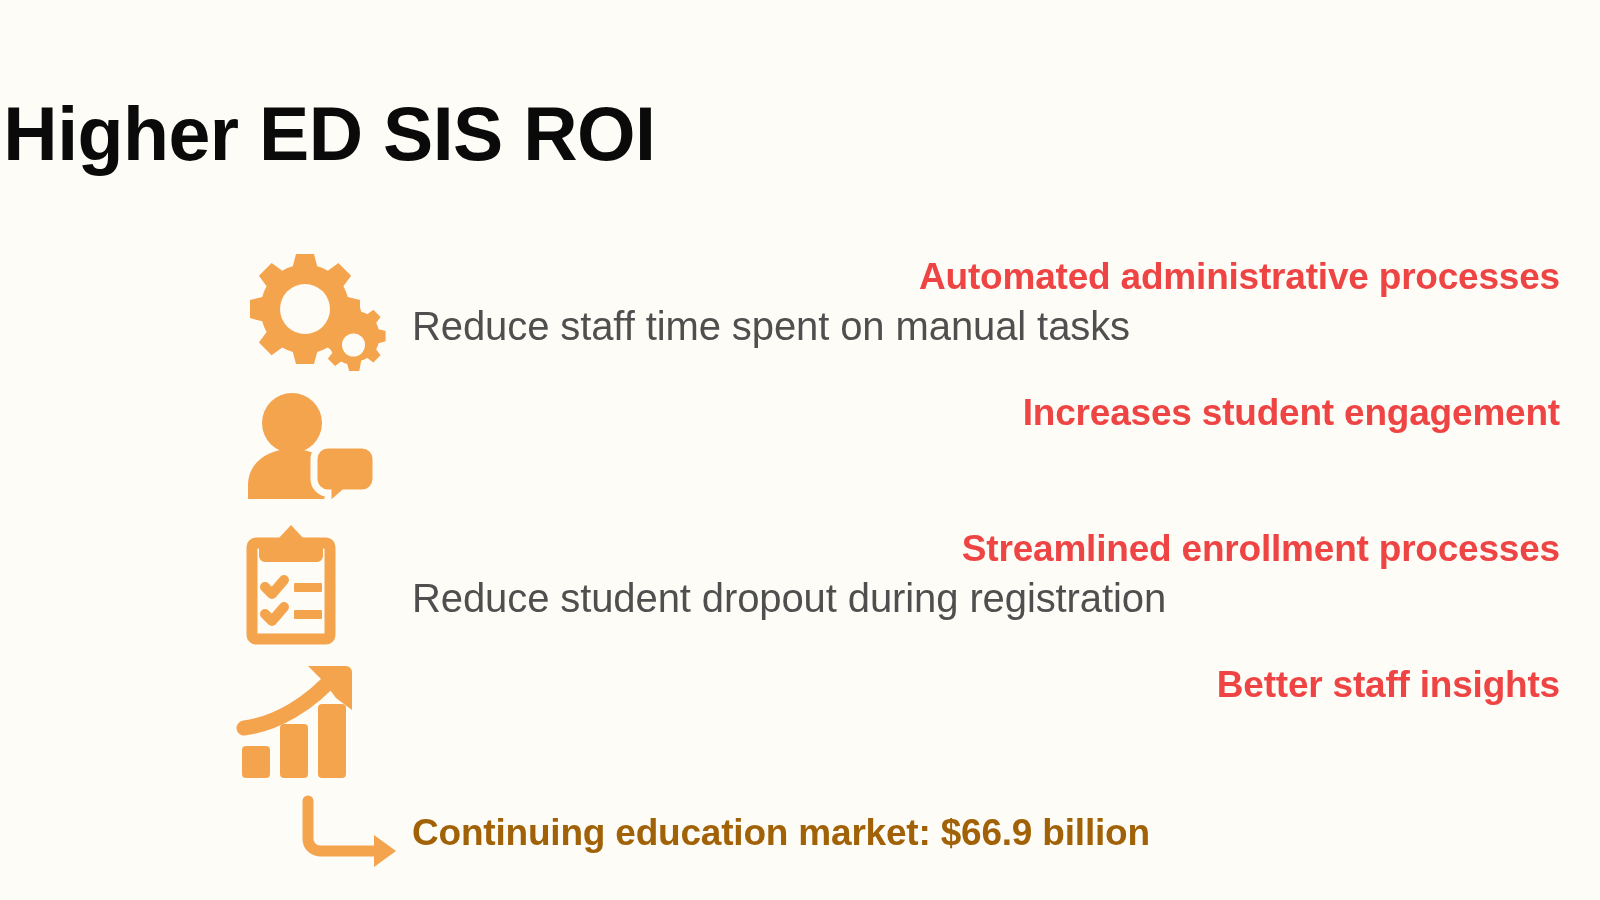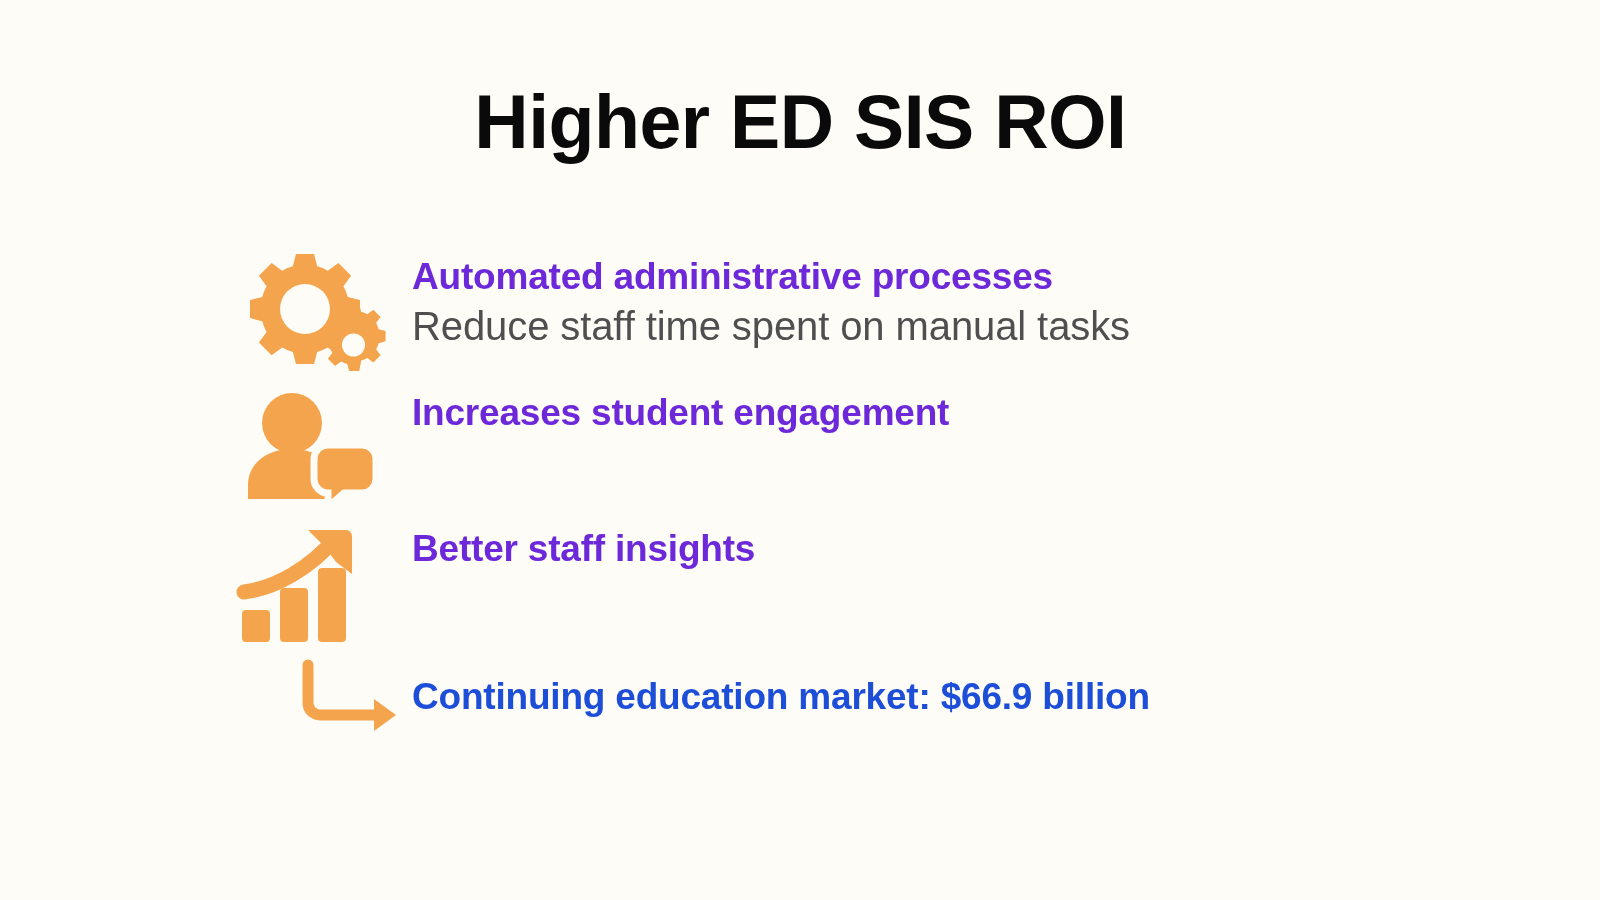--- a/index.html
+++ b/index.html
@@ -19,24 +19,24 @@
     position: relative;
     width: 1600px;
     height: 900px;
     background: #fdfcf6;
     box-sizing: border-box;
   }
 
   
   .title-wrap {
     position: absolute;
-    top: 84px;
+    top: 96px;
     left: 0;
     width: 1600px;
-    text-align: center;
+    text-align: left;
     text-decoration: underline;
   }
   .title {
     display: inline-block;
     font-family: "Liberation Sans", sans-serif;
     font-size: 76px;
     font-weight: bold;
     letter-spacing: -0.5px;
     color: #0a0a0a;
     line-height: 1.0;
@@ -74,25 +74,26 @@
 
   .text-cell {
     padding-top: 10px;
     flex: 1 1 auto;
   }
 
   .row-heading {
     font-family: "Liberation Sans", sans-serif;
     font-size: 37px;
     font-weight: bold;
-    color: #6d28d9;
+    color: #ef4444;
     line-height: 1.12;
     letter-spacing: -0.2px;
     margin: 0 0 6px 0;
     white-space: nowrap;
+    text-align: right;
   }
 
   .row-sub {
     font-family: "Liberation Sans", sans-serif;
     font-size: 40px;
     font-weight: normal;
     color: #4f4f4f;
     line-height: 1.15;
     letter-spacing: -0.1px;
     margin: 0;
@@ -117,21 +118,21 @@
     justify-content: flex-end;
     padding-right: 6px;
     box-sizing: border-box;
   }
   .footer-icon-cell svg { display: block; }
 
   .footer-text {
     font-family: "Liberation Sans", sans-serif;
     font-size: 37px;
     font-weight: bold;
-    color: #1d4ed8;
+    color: #a16207;
     letter-spacing: -0.2px;
     line-height: 1.1;
     white-space: nowrap;
     padding-top: 2px;
   }
 </style>
 </head>
 <body>
 
 <div class="poster">
@@ -172,20 +173,46 @@
 
             <path d="M92 58 h34 a14 14 0 0 1 14 14 v20 a14 14 0 0 1 -14 14 h-18 l-16 14 v-14 h-0.5 a14 14 0 0 1 -13.5 -14 v-20 a14 14 0 0 1 14 -14 Z" fill="#f5a44e" stroke="#fdfcf6" stroke-width="7"></path>
           </g>
         </svg>
       </div>
       <div class="text-cell">
         <div class="row-heading">Increases student engagement</div>
       </div>
     </div>
 
+    <div class="row">
+      <div class="icon-cell">
+        <svg width="130" height="126" viewBox="0 0 130 126" aria-hidden="true">
+          <g fill="none" stroke="#f5a44e" stroke-width="11" stroke-linejoin="round" stroke-linecap="round">
+
+            <path d="M44 22 H20 a4 4 0 0 0 -4 4 V114 a4 4 0 0 0 4 4 H90 a4 4 0 0 0 4 -4 V26 a4 4 0 0 0 -4 -4 H66"></path>
+          </g>
+
+          <path d="M55 4 l12 13 h14 a6 6 0 0 1 6 6 v12 a6 6 0 0 1 -6 6 H29 a6 6 0 0 1 -6 -6 V23 a6 6 0 0 1 6 -6 h14 Z" fill="#f5a44e" transform="translate(0,0)"></path>
+
+          <g fill="none" stroke="#f5a44e" stroke-width="10" stroke-linecap="round" stroke-linejoin="round">
+            <path d="M29 66 l7 7 12 -14"></path>
+            <path d="M29 93 l7 7 12 -14"></path>
+          </g>
+
+          <g fill="#f5a44e">
+            <rect x="58" y="62" width="28" height="9" rx="1"></rect>
+            <rect x="58" y="89" width="28" height="9" rx="1"></rect>
+          </g>
+        </svg>
+      </div>
+      <div class="text-cell">
+        <div class="row-heading">Streamlined enrollment processes</div>
+        <div class="row-sub">Reduce student dropout during registration</div>
+      </div>
+    </div>
 
     <div class="row">
       <div class="icon-cell">
         <svg width="132" height="124" viewBox="0 0 132 124" aria-hidden="true">
           <g fill="#f5a44e">
 
             <rect x="6" y="88" width="28" height="32" rx="4"></rect>
             <rect x="44" y="66" width="28" height="54" rx="4"></rect>
             <rect x="82" y="46" width="28" height="74" rx="4"></rect>
           </g>

